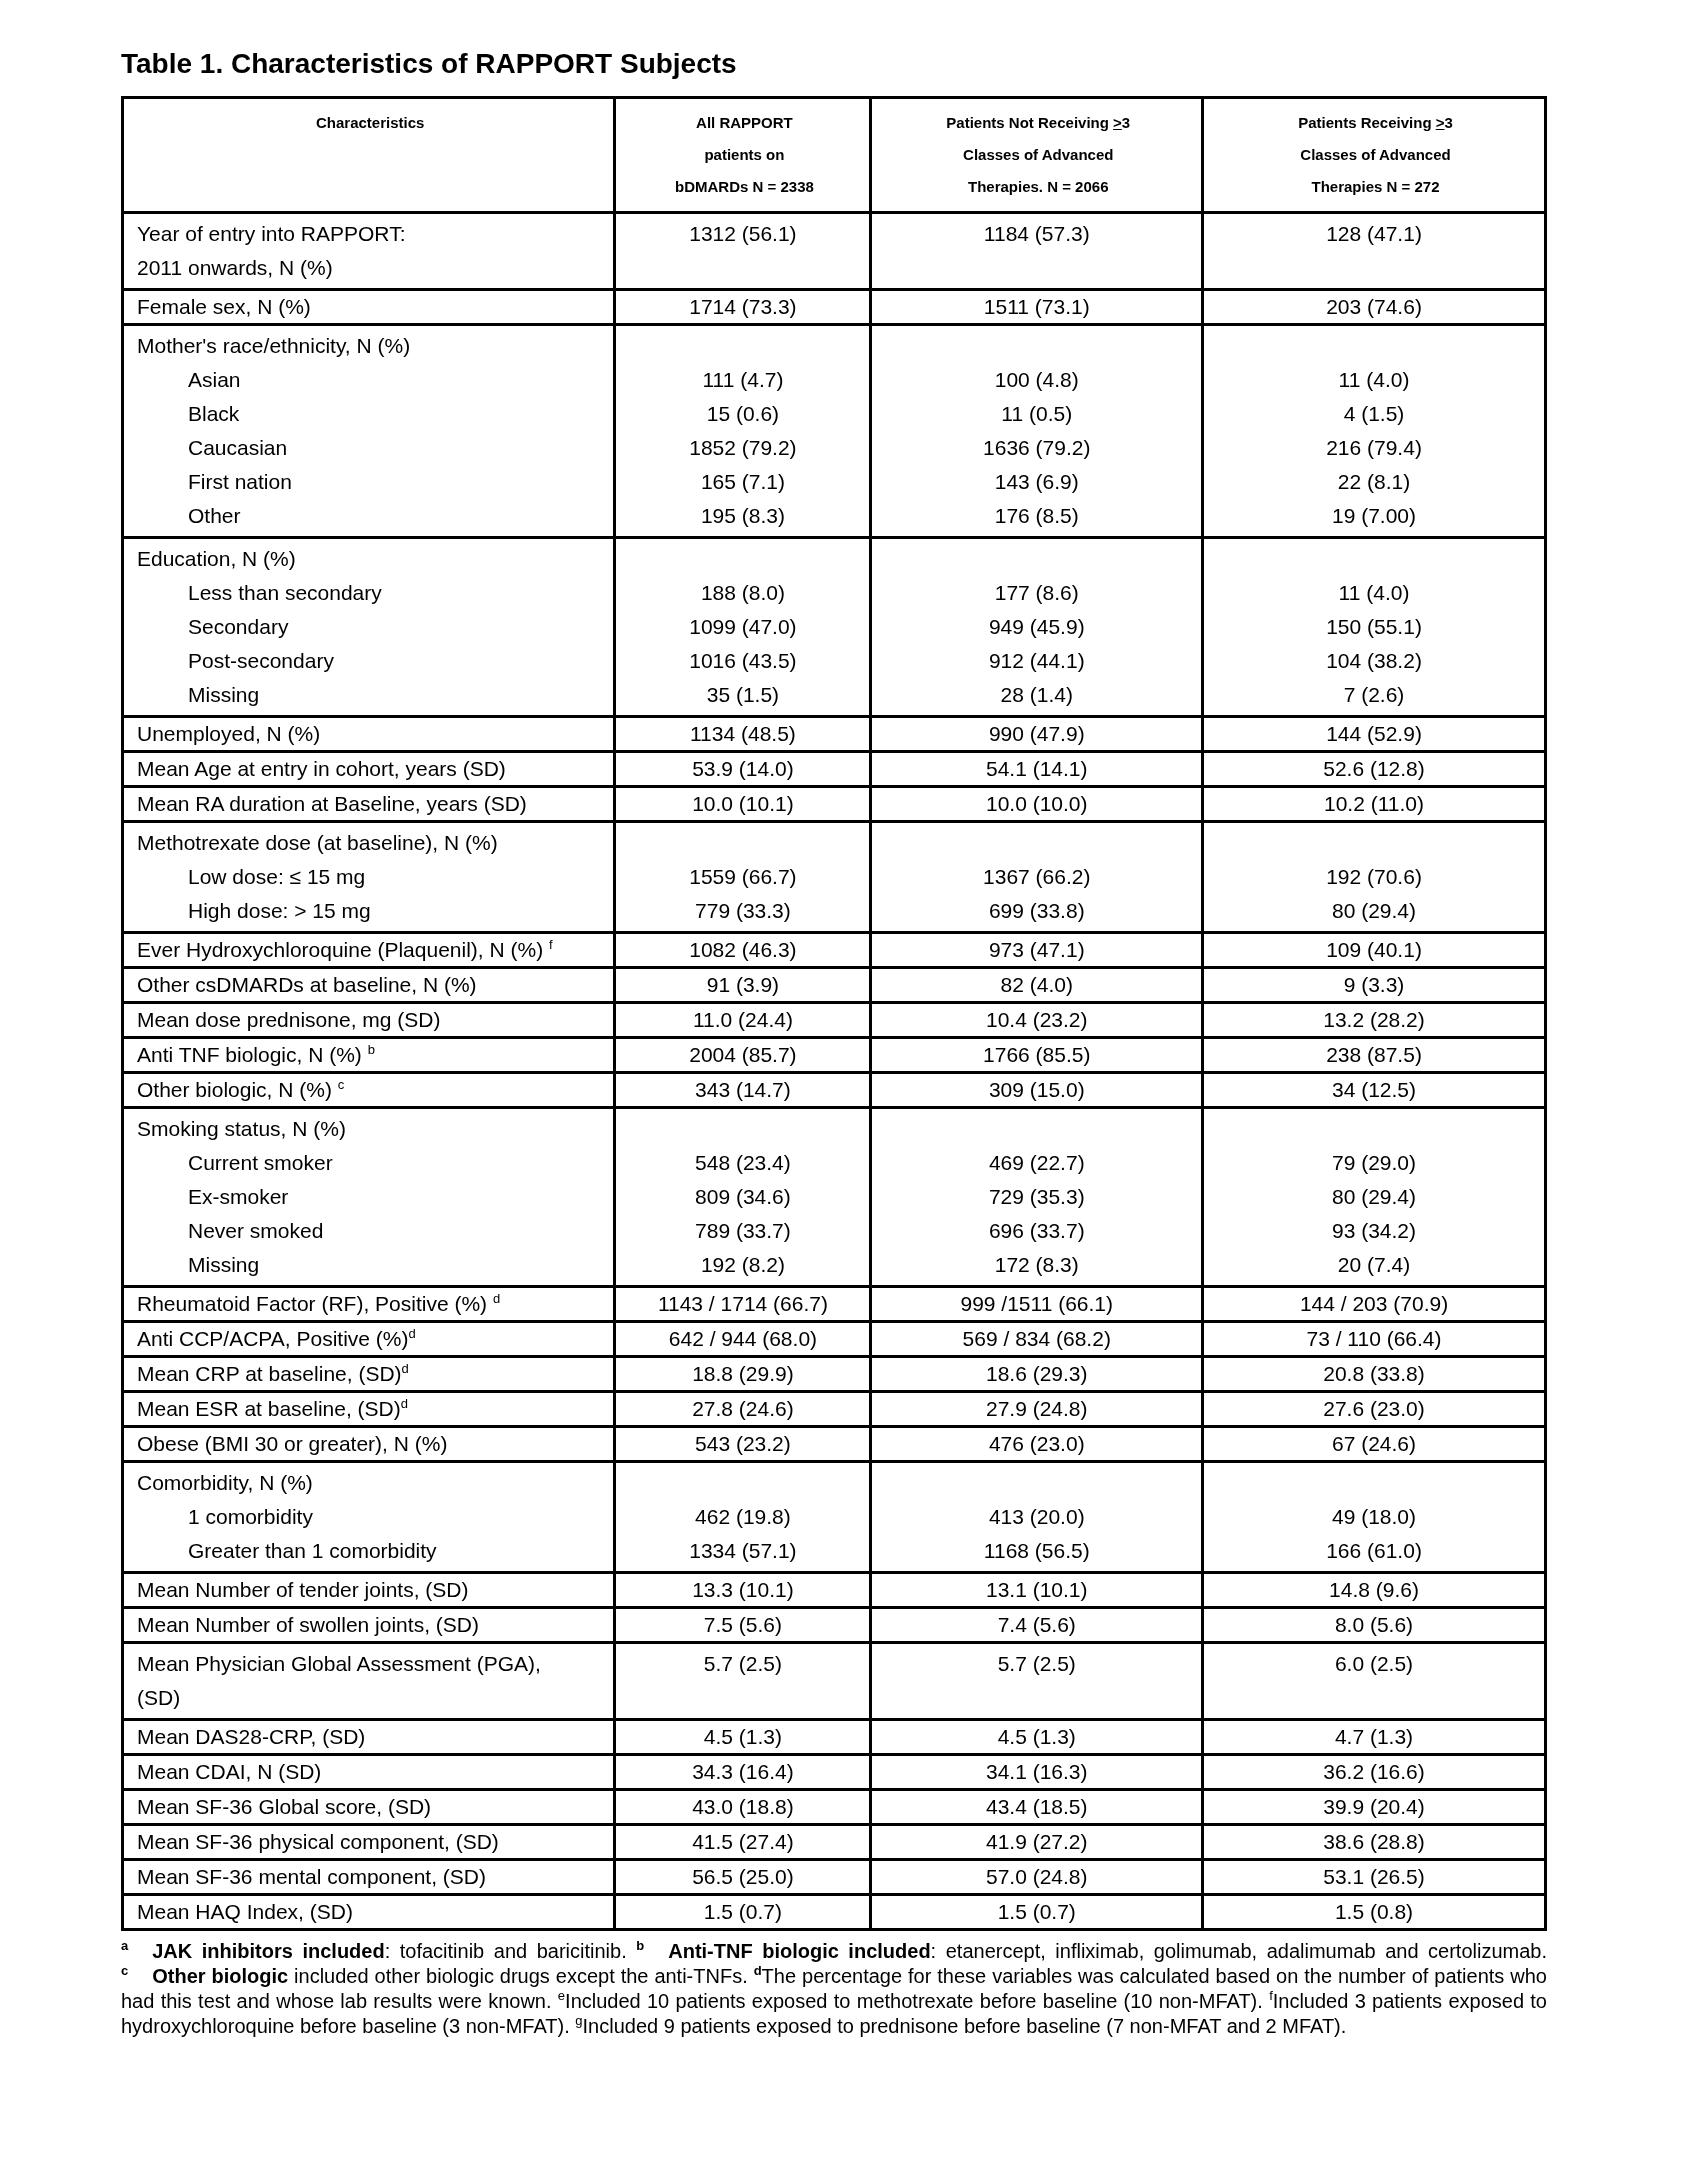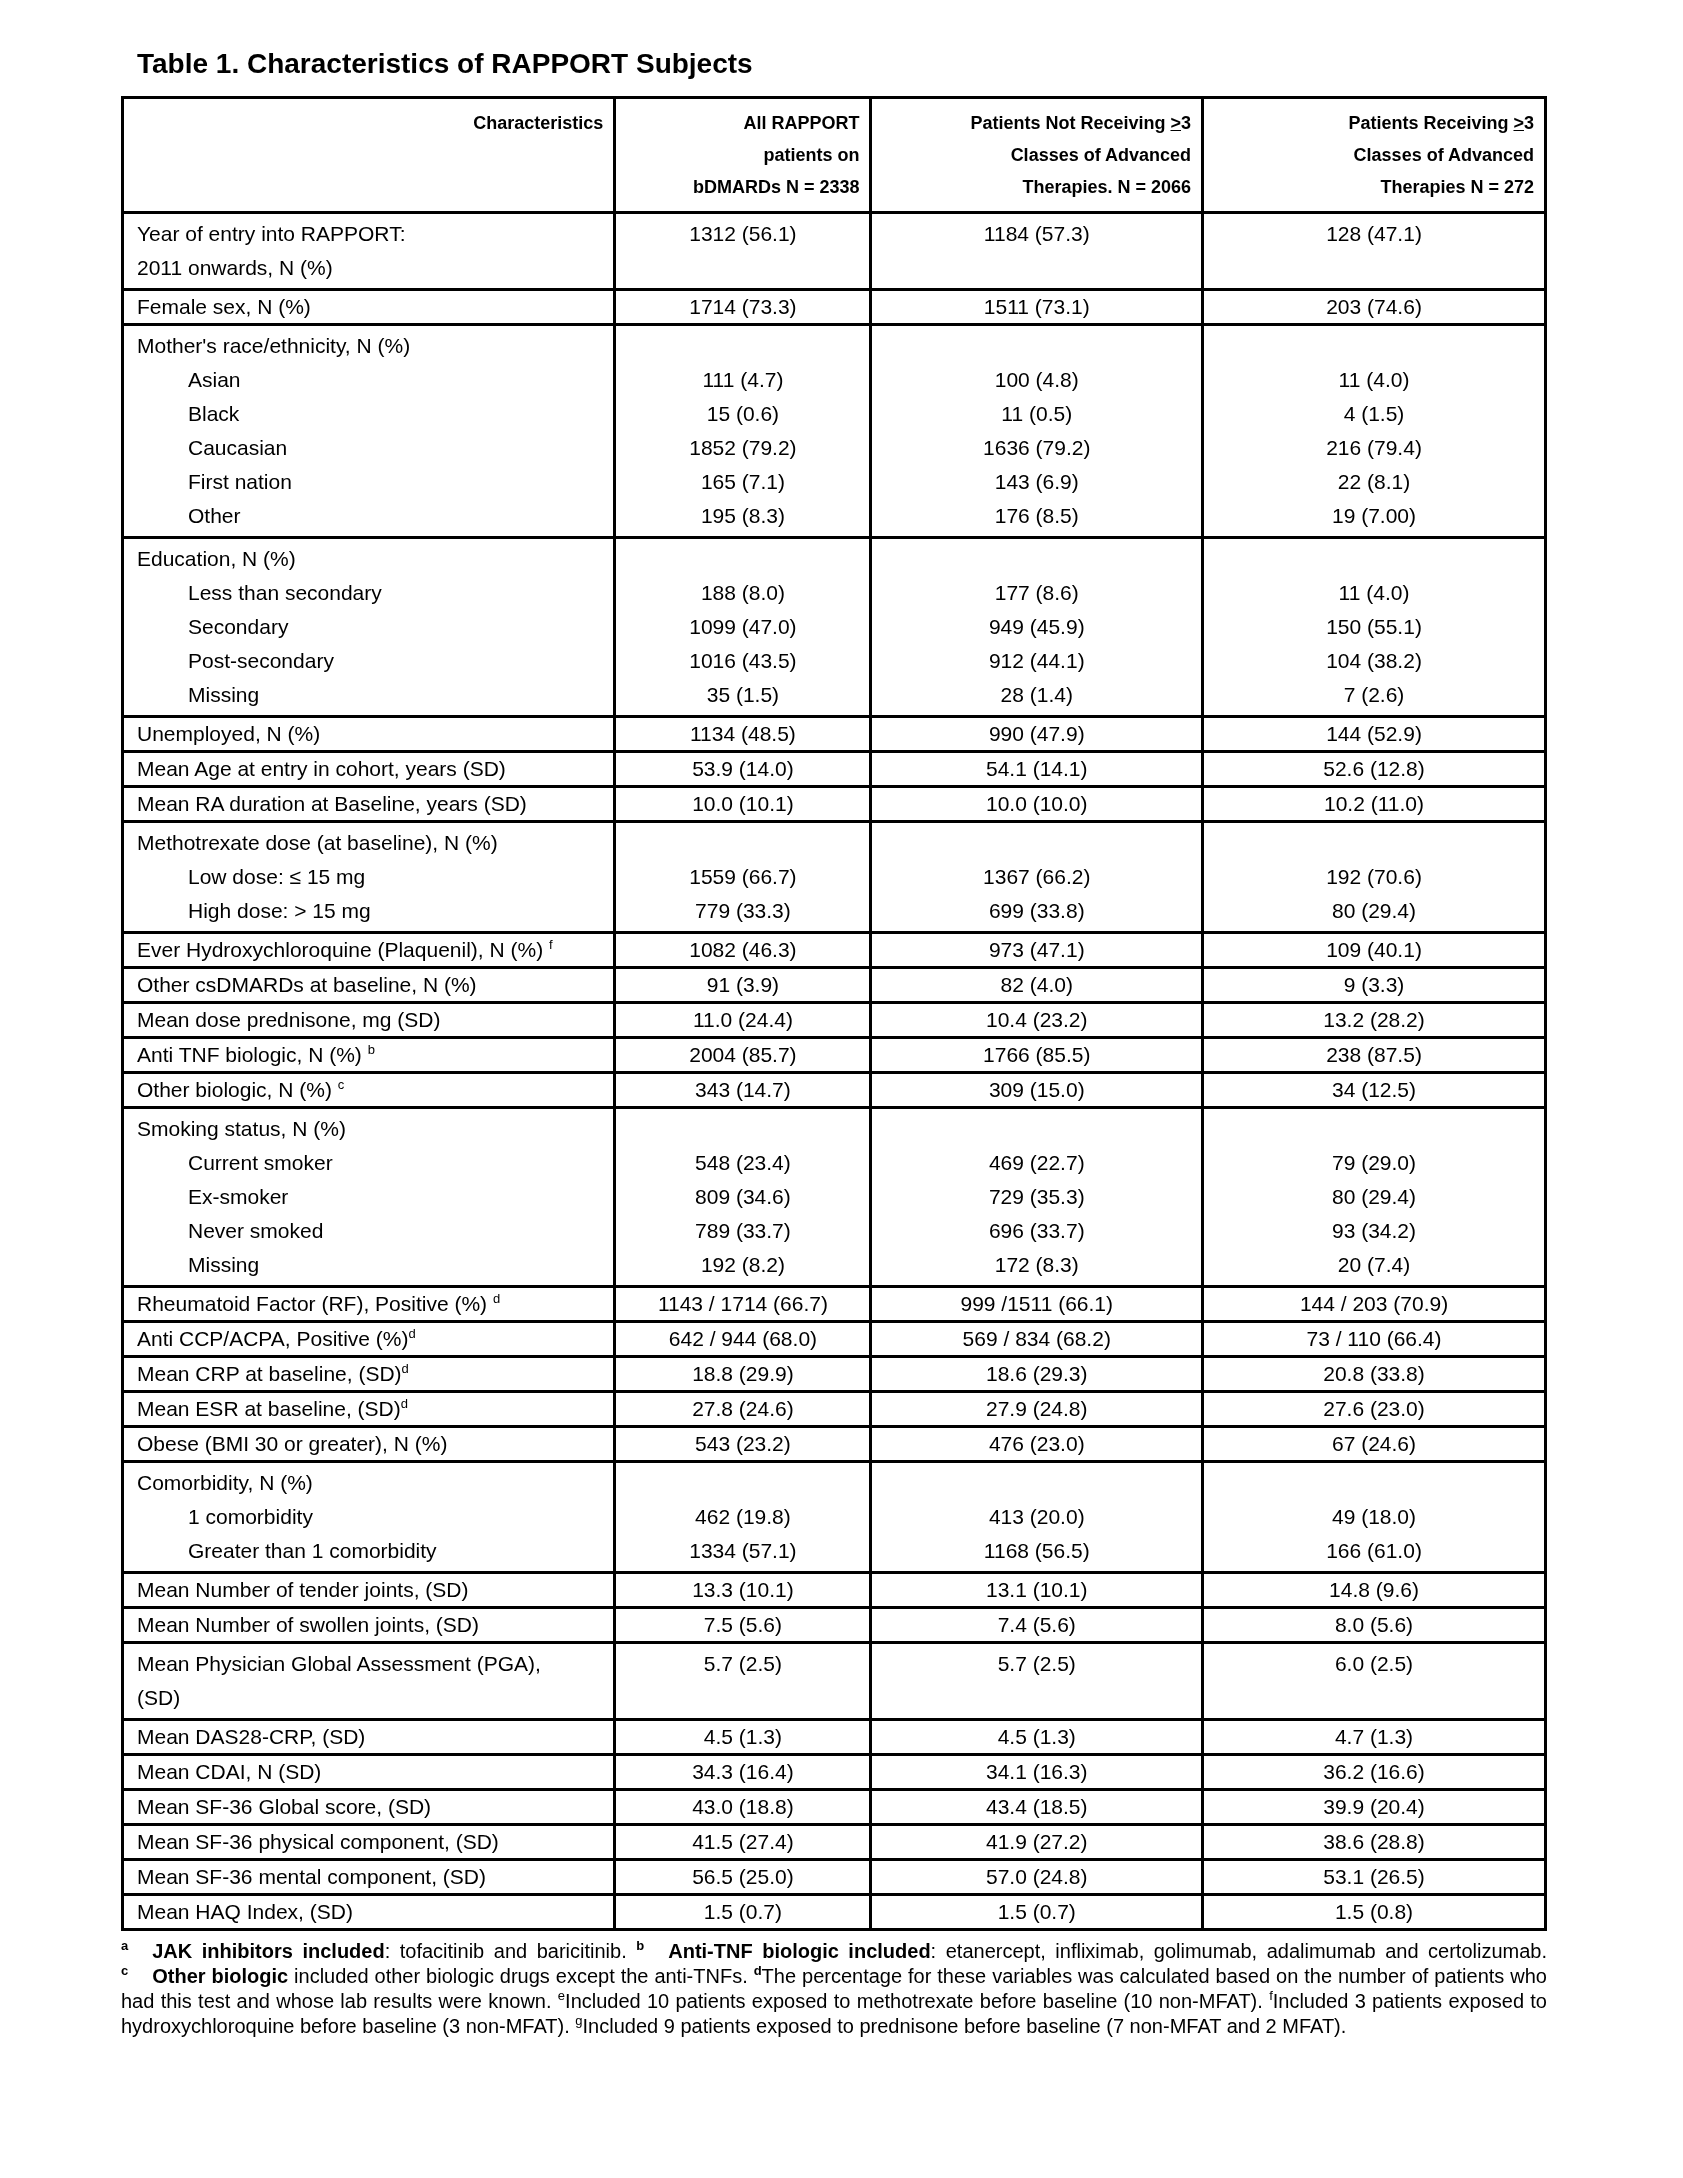--- a/index.html
+++ b/index.html
@@ -4,33 +4,33 @@
 <style>
   html, body { margin: 0; padding: 0; background: #ffffff; }
   body {
     width: 1683px; min-height: 2178px;
     font-family: "Liberation Sans", sans-serif;
     color: #000;
   }
   .page { padding: 30px 137px 0 121px; }
   .title {
     font-size: 28px; font-weight: bold;
-    margin: 0 0 16px 16px; padding-top: 18px;
+    margin: 0 0 16px 0; padding-top: 18px;
   }
   table.char-table {
     border-collapse: collapse; table-layout: fixed;
     width: 1426px; border: 3px solid #000;
   }
   col.c1 { width: 34.6%; }
   col.c2 { width: 18.0%; }
   col.c3 { width: 23.3%; }
   col.c4 { width: 24.1%; }
   th, td { border: 3px solid #000; }
   th {
-    font-size: 18px; font-weight: bold; text-align: right;
+    font-size: 15px; font-weight: bold; text-align: center;
     vertical-align: top; padding: 8px 10px 8px 13px; line-height: 32px;
   }
   .geq { text-decoration: underline; }
   td { font-size: 21px; }
   td.lbl {
     text-align: left; vertical-align: middle;
     padding: 3px 24px 3px 13px; line-height: 26px;
   }
   td.val {
     text-align: center; vertical-align: middle;

